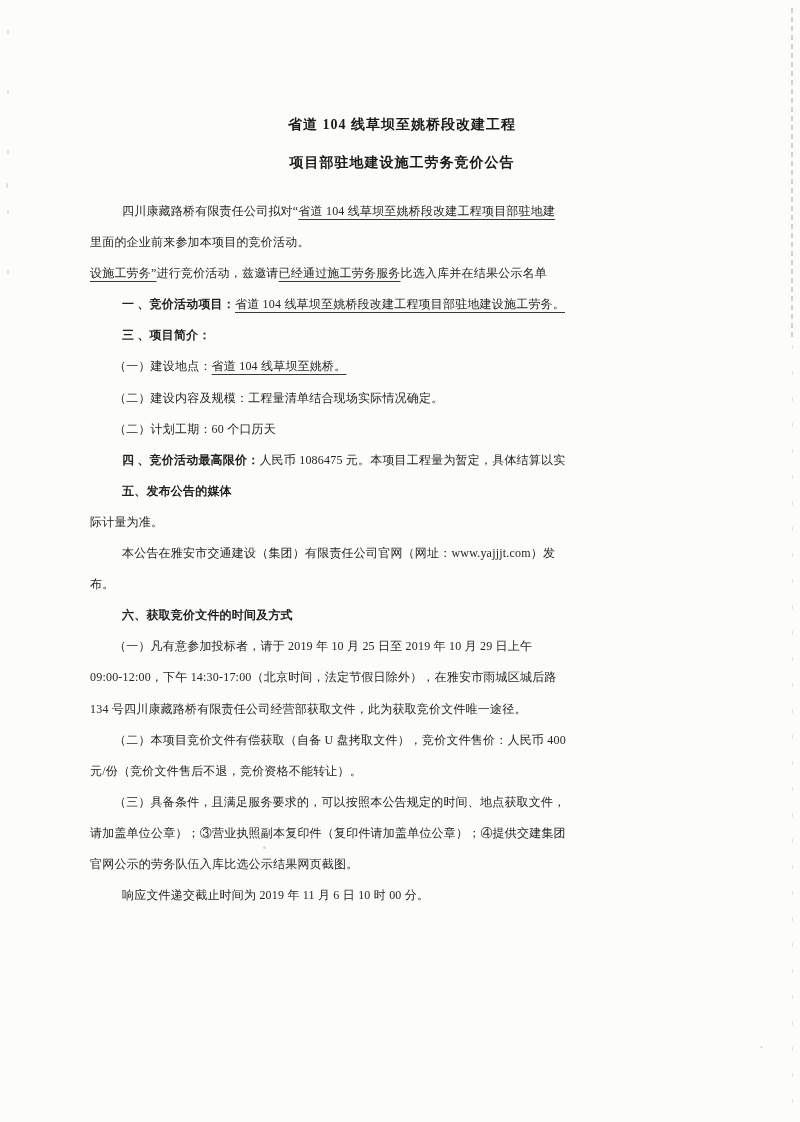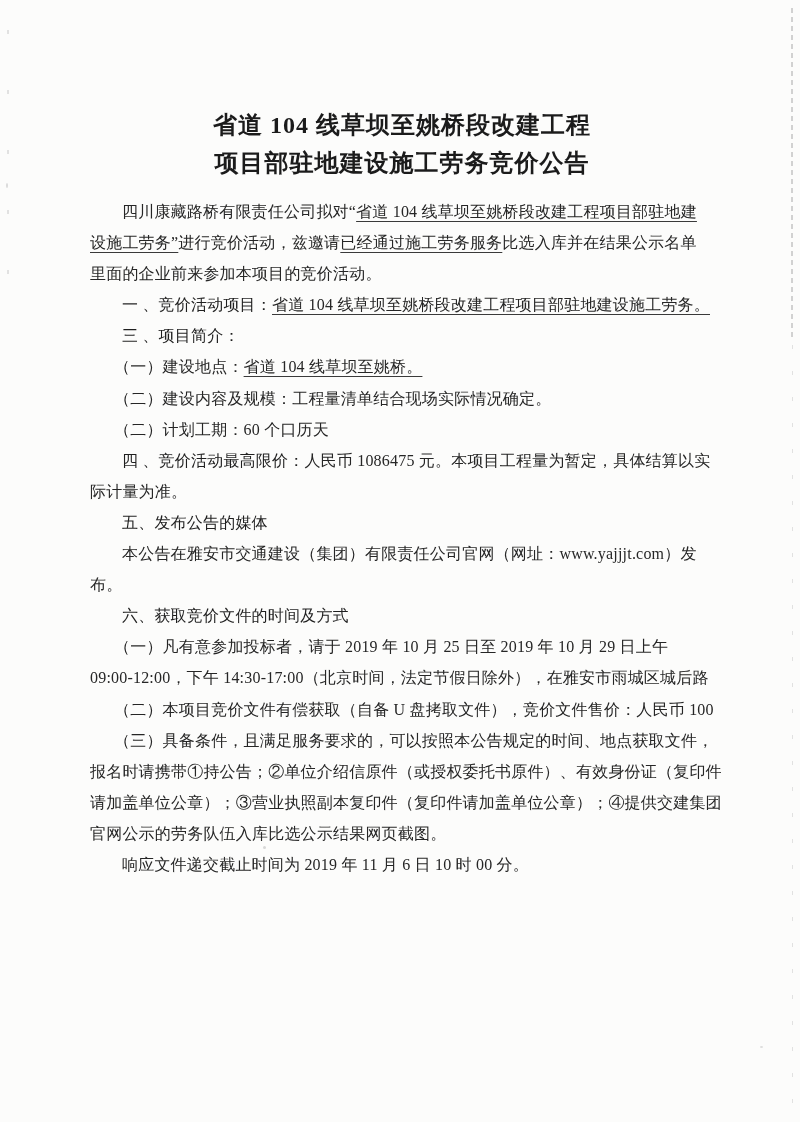--- a/index.html
+++ b/index.html
@@ -7,29 +7,29 @@
     position:relative;
     width:800px;height:1122px;
     background:#fcfcfb;
     overflow:hidden;
     font-family:"Liberation Serif","DejaVu Serif",serif;
     color:#262626;
   }
   .content{position:absolute;left:90px;top:0;width:624px;}
   .titles{padding-top:106px;}
   .title-line{
-    font-size:24px;font-weight:700;line-height:38px;
+    font-size:14px;font-weight:700;line-height:38px;
     text-align:center;letter-spacing:1px;color:#1b1b1b;
     white-space:nowrap;
   }
   .bodytext{margin-top:14px;}
-  .ln{font-size:16px;line-height:31.1px;white-space:nowrap;letter-spacing:0.2px;}
+  .ln{font-size:12px;line-height:31.1px;white-space:nowrap;letter-spacing:0.2px;}
   .ind2{padding-left:32px;}   
   .indp{padding-left:24px;}   
-  .b{font-weight:400;color:#1f1f1f;}
+  .b{font-weight:700;color:#1f1f1f;}
   .u{text-decoration:underline;text-underline-offset:3.5px;text-decoration-thickness:1px;text-decoration-color:#3a3a3a;}
   
   .scan-edge-right-top{
     position:absolute;right:7px;top:8px;height:330px;width:2px;
     background:repeating-linear-gradient(to bottom,#c3c3c3 0 5px,transparent 5px 9px);
     opacity:.75;
   }
   .scan-edge-right-bottom{
     position:absolute;right:7px;top:345px;bottom:14px;width:1px;
     background:repeating-linear-gradient(to bottom,#cfcfcf 0 4px,transparent 4px 26px);
@@ -63,24 +63,24 @@
       <div class="title-line">省道 104 线草坝至姚桥段改建工程</div>
       <div class="title-line">项目部驻地建设施工劳务竞价公告</div>
     </div>
 
     <div class="bodytext">
 
       <div class="ln ind2">
         <span>四川康藏路桥有限责任公司拟对“</span><span class="u">省道 104 线草坝至姚桥段改建工程项目部驻地建</span>
       </div>
       <div class="ln">
-        <span class="u">设施工劳务”</span><span>进行竞价活动，兹邀请</span><span class="u">已经通过施工劳务服务</span><span>比选入库并在结果公示名单</span>
+        <span>里面的企业前来参加本项目的竞价活动。</span>
       </div>
       <div class="ln">
-        <span>里面的企业前来参加本项目的竞价活动。</span>
+        <span class="u">设施工劳务”</span><span>进行竞价活动，兹邀请</span><span class="u">已经通过施工劳务服务</span><span>比选入库并在结果公示名单</span>
       </div>
 
       <div class="ln ind2">
         <span class="b">一 、竞价活动项目：</span><span class="u">省道 104 线草坝至姚桥段改建工程项目部驻地建设施工劳务。</span>
       </div>
       <div class="ln ind2">
         <span class="b">三 、项目简介：</span>
       </div>
 
       <div class="ln indp">
@@ -89,53 +89,56 @@
       <div class="ln indp">
         <span>（二）建设内容及规模：工程量清单结合现场实际情况确定。</span>
       </div>
       <div class="ln indp">
         <span>（二）计划工期：60 个口历天</span>
       </div>
 
       <div class="ln ind2">
         <span class="b">四 、竞价活动最高限价：</span><span>人民币 1086475 元。本项目工程量为暂定，具体结算以实</span>
       </div>
+      <div class="ln ind2">
+        <span class="b">五、发布公告的媒体</span>
+      </div>
+
       <div class="ln">
         <span>际计量为准。</span>
-      </div>
-
-      <div class="ln ind2">
-        <span class="b">五、发布公告的媒体</span>
       </div>
       <div class="ln ind2">
         <span>本公告在雅安市交通建设（集团）有限责任公司官网（网址：www.yajjjt.com）发</span>
       </div>
       <div class="ln">
         <span>布。</span>
       </div>
 
       <div class="ln ind2">
         <span class="b">六、获取竞价文件的时间及方式</span>
       </div>
       <div class="ln indp">
         <span>（一）凡有意参加投标者，请于 2019 年 10 月 25 日至 2019 年 10 月 29 日上午</span>
       </div>
       <div class="ln">
         <span>09:00-12:00，下午 14:30-17:00（北京时间，法定节假日除外），在雅安市雨城区城后路</span>
       </div>
+      <div class="ln">
+        <span>134 号四川康藏路桥有限责任公司经营部获取文件，此为获取竞价文件唯一途径。</span>
+      </div>
 
       <div class="ln indp">
-        <span>（二）本项目竞价文件有偿获取（自备 U 盘拷取文件），竞价文件售价：人民币 100</span>
+        <span>（二）本项目竞价文件有偿获取（自备 U 盘拷取文件），竞价文件售价：人民币 400</span>
+      </div>
+      <div class="ln">
+        <span>元/份（竞价文件售后不退，竞价资格不能转让）。</span>
       </div>
 
       <div class="ln indp">
         <span>（三）具备条件，且满足服务要求的，可以按照本公告规定的时间、地点获取文件，</span>
-      </div>
-      <div class="ln">
-        <span>报名时请携带①持公告；②单位介绍信原件（或授权委托书原件）、有效身份证（复印件</span>
       </div>
       <div class="ln">
         <span>请加盖单位公章）；③营业执照副本复印件（复印件请加盖单位公章）；④提供交建集团</span>
       </div>
       <div class="ln">
         <span>官网公示的劳务队伍入库比选公示结果网页截图。</span>
       </div>
 
       <div class="ln ind2">
         <span>响应文件递交截止时间为 2019 年 11 月 6 日 10 时 00 分。</span>

